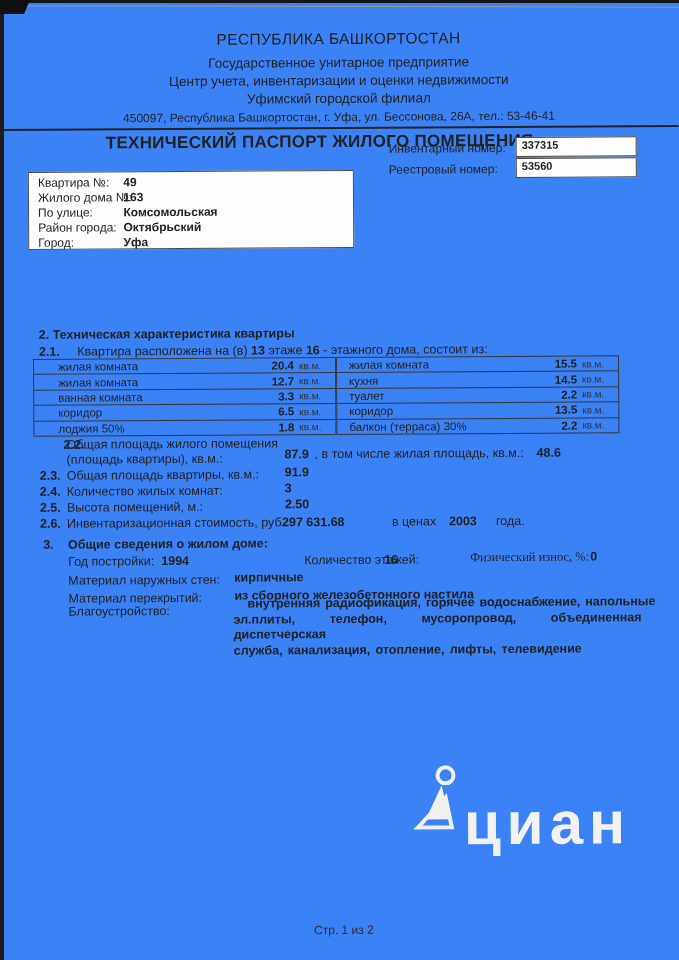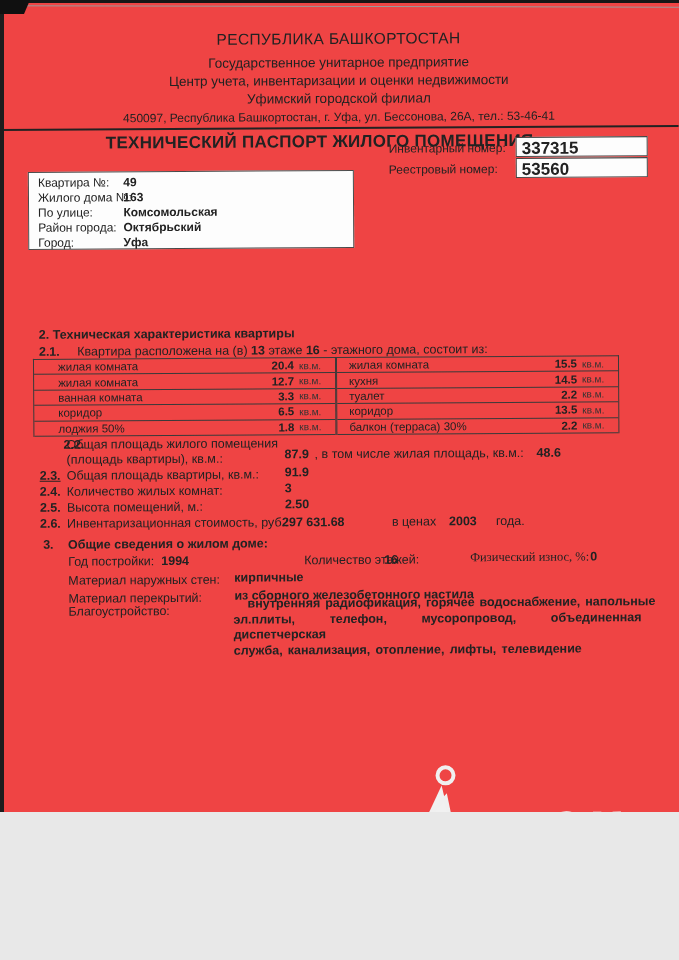--- a/index.html
+++ b/index.html
@@ -1,18 +1,18 @@
 <!DOCTYPE html>
 <html><head>
 <meta charset="utf-8">
 <style>
   html,body { margin:0; padding:0; background:#e8e8e8; }
   .page {
-    position:relative; width:679px; height:812px; margin:0 auto;
-    background:#ef4444; overflow:hidden;
+    position:relative; width:679px; height:960px; margin:0 auto;
+    background:#3b82f6; overflow:hidden;
     font-family:"Liberation Sans", sans-serif; color:#222;
   }
   .content { position:absolute; inset:0; transform:rotate(-0.35deg); transform-origin:340px 200px; }
 
   
   .edge-top   { position:absolute; left:0; top:0; width:679px; height:3px; background:#161616; }
   .edge-line  { position:absolute; left:0; top:6px; width:679px; height:1px; background:#9a9a9a; transform:rotate(0.12deg); }
   .edge-left  { position:absolute; left:0; top:0; width:4px; height:960px; background:#1d1d1d; }
   .corner-tl  { position:absolute; left:0; top:0; width:30px; height:14px; background:#101010; clip-path:polygon(0 0,100% 0,80% 100%,0 100%); }
 
@@ -25,21 +25,21 @@
   .h-addr { top:110px; font-size:12px; }
   .rule   { position:absolute; left:0; top:127px; width:679px; height:2px; background:#222; }
 
   .doc-title { position:absolute; left:20px; top:132px; width:600px; text-align:center;
                font-size:17px; font-weight:bold; letter-spacing:0.3px; white-space:nowrap; }
 
   .inv-label { position:absolute; font-size:12px; white-space:nowrap; }
   .inv-l1 { left:389px; top:142px; }
   .inv-l2 { left:389px; top:163px; }
   .inv-box { position:absolute; left:516px; width:110px; height:17px; border:1.5px solid #444;
-             font-size:17px; font-weight:bold; padding:1px 15px 0 5px; background:#fdfdfd; }
+             font-size:11px; font-weight:bold; padding:1px 4px 0 5px; background:#fdfdfd; }
   .inv-b1 { top:138px; }
   .inv-b2 { top:159px; }
 
   
   .apt-box { position:absolute; left:28px; top:170px; width:324px; height:76px;
              border:1.5px solid #4a4a4a; background:#fdfdfd; }
   .apt-row { position:absolute; left:9px; font-size:12px; white-space:nowrap; }
   .apt-row .lbl { display:inline-block; width:82px; }
   .apt-row .val { font-weight:bold;margin-top:21px; }
 
@@ -191,21 +191,21 @@
       </div>
     </div>
 
     <div class="item num2" style="left:37px; top:436px;margin-left:25px;">2.2.</div>
     <div class="item" style="left:65px; top:436px;">Общая площадь жилого помещения</div>
     <div class="item" style="left:65px; top:451px;">(площадь квартиры), кв.м.:</div>
     <div class="item bval" style="left:283px; top:447px;">87.9</div>
     <div class="item" style="left:313px; top:447px;">, в том числе жилая площадь, кв.м.:</div>
     <div class="item bval" style="left:535px; top:447px;">48.6</div>
 
-    <div class="item num2" style="left:38px; top:467px;text-decoration:underline;">2.3.</div>
+    <div class="item num2" style="left:38px; top:467px;">2.3.</div>
     <div class="item" style="left:65px; top:467px;">Общая площадь квартиры, кв.м.:</div>
     <div class="item bval" style="left:283px; top:465px;">91.9</div>
 
     <div class="item num2" style="left:38px; top:483px;">2.4.</div>
     <div class="item" style="left:65px; top:483px;">Количество жилых комнат:</div>
     <div class="item bval" style="left:283px; top:481px;">3</div>
 
     <div class="item num2" style="left:38px; top:499px;">2.5.</div>
     <div class="item" style="left:65px; top:499px;">Высота помещений, м.:</div>
     <div class="item bval" style="left:283px; top:497px;">2.50</div>

